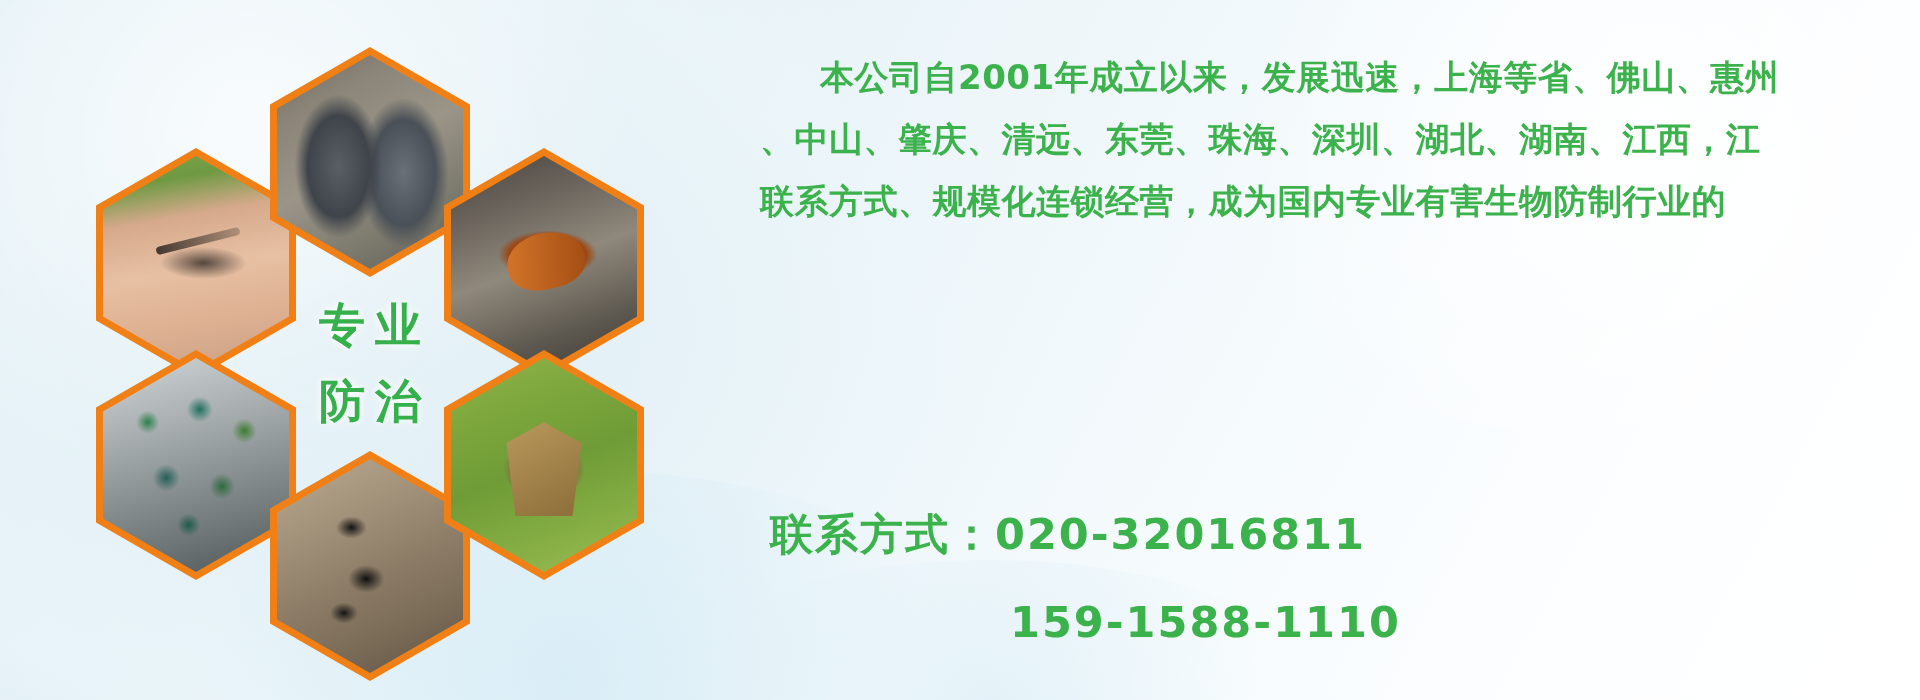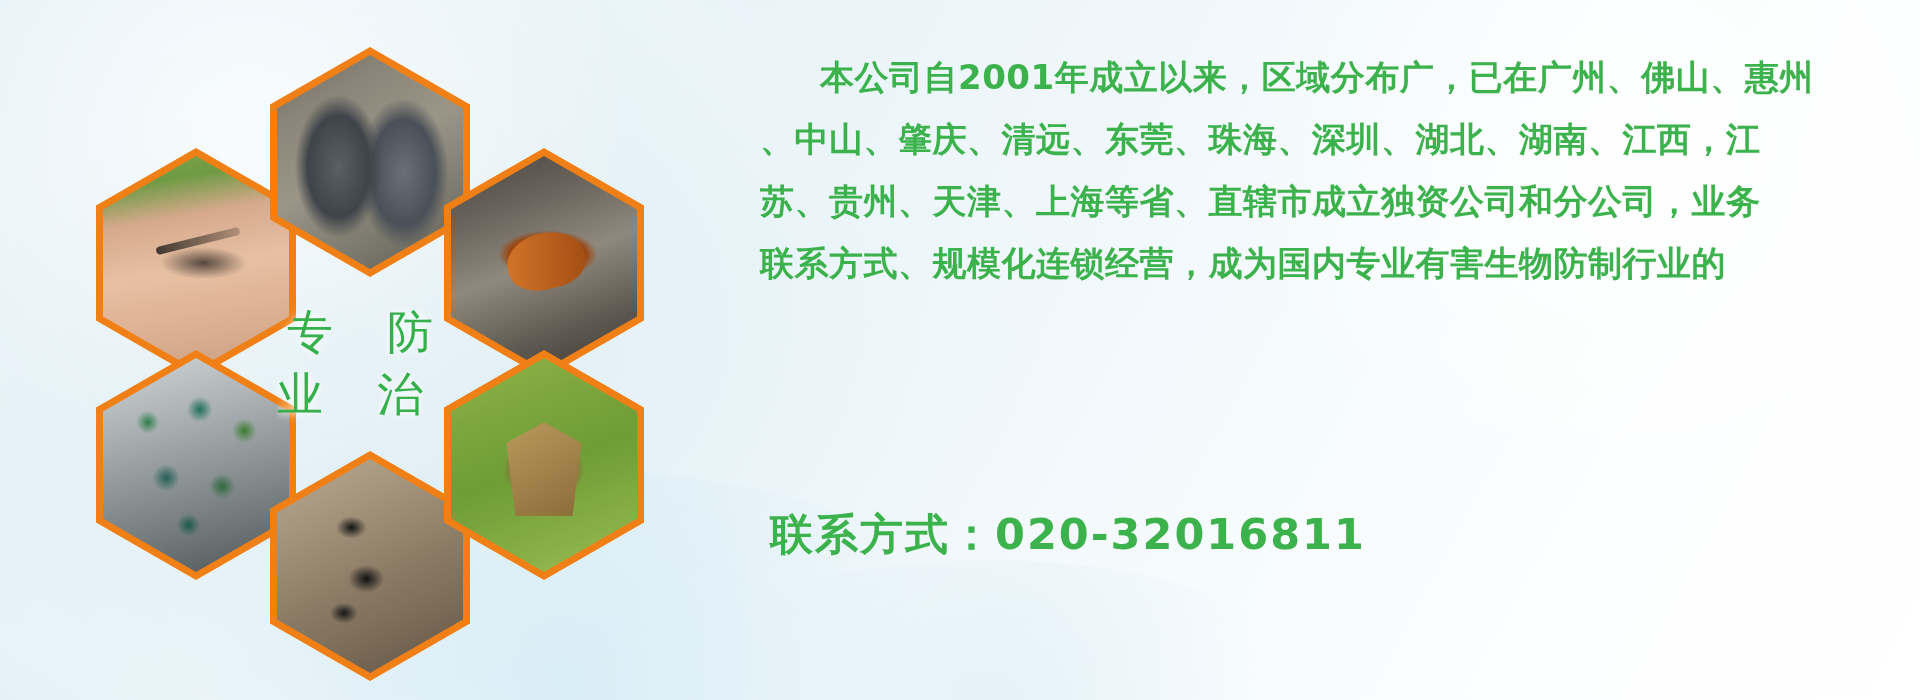--- a/index.html
+++ b/index.html
@@ -41,23 +41,23 @@
   #hex-rats{left:174px;top:37px;}
   #hex-cockroach{left:348px;top:138px;}
   #hex-flies{left:0px;top:340px;}
   #hex-ants{left:174px;top:441px;}
   #hex-stinkbug{left:348px;top:340px;}
   #hex-label{left:174px;top:239px;}
 
   #hex-label{background:transparent;}
   #hex-label .inner{background:transparent;}
   .hex-label-text{
-    position:absolute;inset:0;display:flex;flex-direction:row;
+    position:absolute;inset:0;display:flex;flex-direction:column;
     align-items:center;justify-content:center;gap:14px;
-    color:#35b04a;font-weight:normal;font-size:46px;letter-spacing:10px;
+    color:#35b04a;font-weight:bold;font-size:46px;letter-spacing:10px;
     text-shadow:0 0 6px rgba(255,255,255,0.9),0 0 12px rgba(255,255,255,0.7);
     font-family:"DejaVu Sans","Liberation Sans",sans-serif;
   }
   .hex-label-text span{text-indent:10px;}
 
   
   .art-mosquito{
     background:
       radial-gradient(ellipse 70px 26px at 54% 50%, rgba(60,50,45,0.85), rgba(90,70,60,0) 62%),
       linear-gradient(170deg,#7fa34a 0%,#6e9a43 14%,#d6a98c 30%,#e7c0a3 52%,#dfb293 72%,#caa083 100%);
@@ -181,23 +181,23 @@
         <div class="hex-label-text">
           <span>专业</span>
           <span>防治</span>
         </div>
       </div>
     </div>
 
   </div>
 
   <div id="copy">
-    <div class="para indent">本公司自2001年成立以来，区域分布广，已在广州、佛山、惠州</div>
+    <div class="para indent">本公司自2001年成立以来，发展迅速，上海等省、佛山、惠州</div>
     <div class="para">、中山、肇庆、清远、东莞、珠海、深圳、湖北、湖南、江西，江</div>
-    <div class="para">苏、贵州、天津、上海等省、直辖市成立独资公司和分公司，业务</div>
     <div class="para">联系方式、规模化连锁经营，成为国内专业有害生物防制行业的</div>
   </div>
 
   <div id="contact">
     <div class="contact-line">联系方式：020-32016811</div>
+    <div class="contact-line phone2">159-1588-1110</div>
   </div>
 
 </div>
 
 </body></html>

